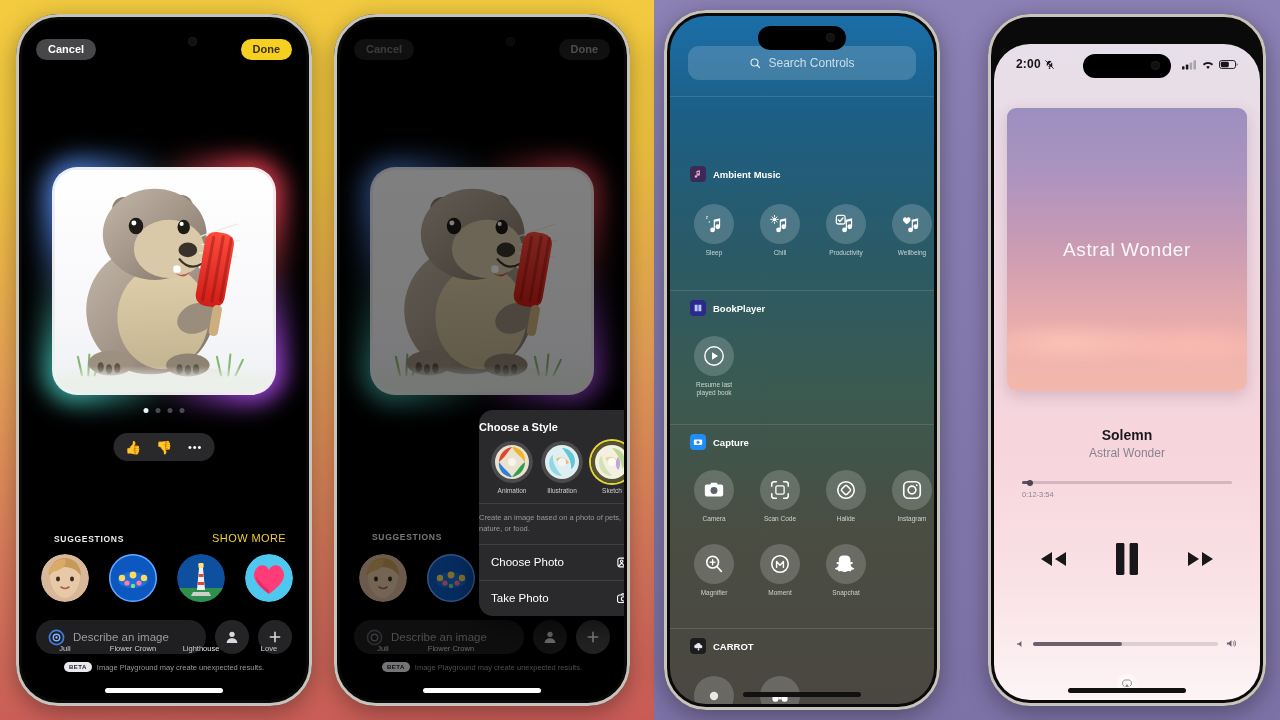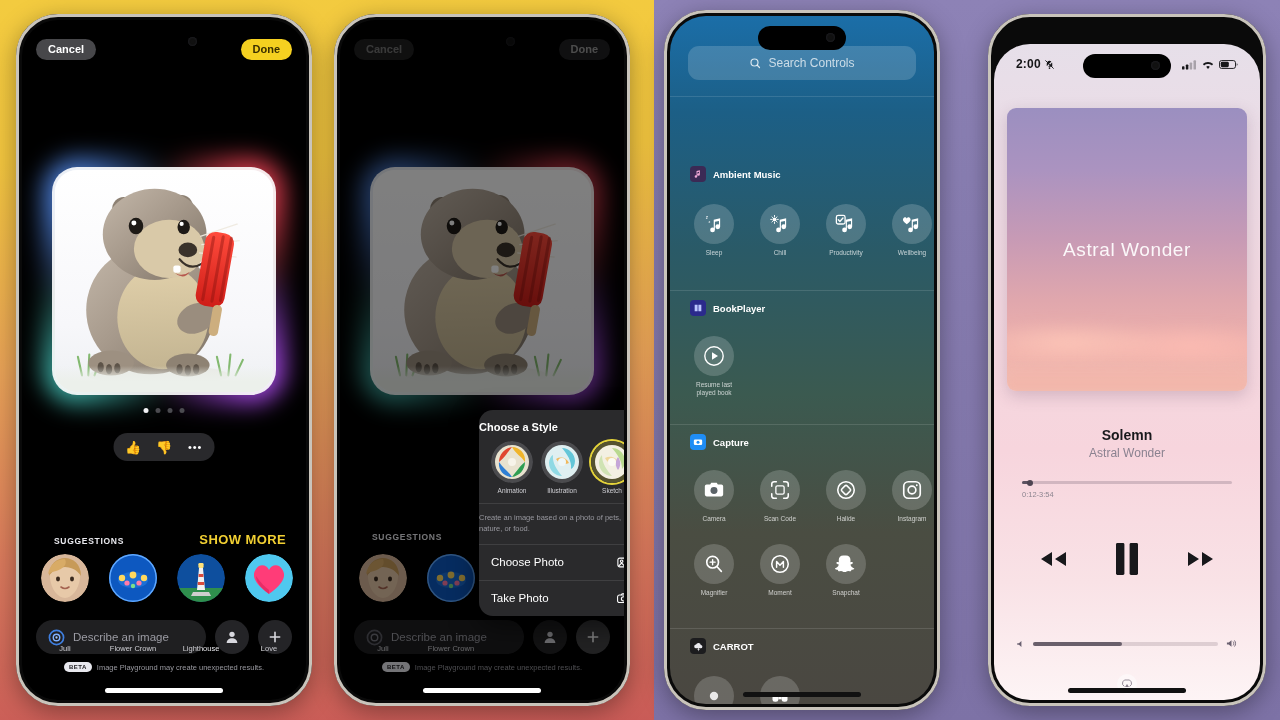--- a/index.html
+++ b/index.html
@@ -113,21 +113,21 @@
     background: rgba(120,120,128,0.34);
     display: flex; align-items: center; gap: 15px;
   }
   .ip-feedback span { font-size: 13px; line-height: 1; color: #fff; }
 
   .ip-suggest-head {
     position: absolute; top: 512px; left: 20px; right: 20px;
     display: flex; align-items: baseline; justify-content: space-between;
   }
   .ip-suggest-head .lbl { font-size: 8.5px; font-weight: 700; letter-spacing: .7px; color: #e9e9ee; padding-left: 12px; }
-  .ip-suggest-head .more { font-size: 13px; font-weight: 700; letter-spacing: .4px; color: #f1cf32; }
+  .ip-suggest-head .more { font-size: 11px; font-weight: 400; letter-spacing: .4px; color: #f1cf32; }
 
   .ip-suggest-row {
     position: absolute; top: 534px; left: 14px; right: 8px;
     display: flex; gap: 10px;
   }
   .sug { width: 58px; text-align: center; flex: 0 0 auto; }
   .sug .av {
     width: 48px; height: 48px; border-radius: 50%; margin: 0 auto 5px;
     overflow: hidden; position: relative;
   }

